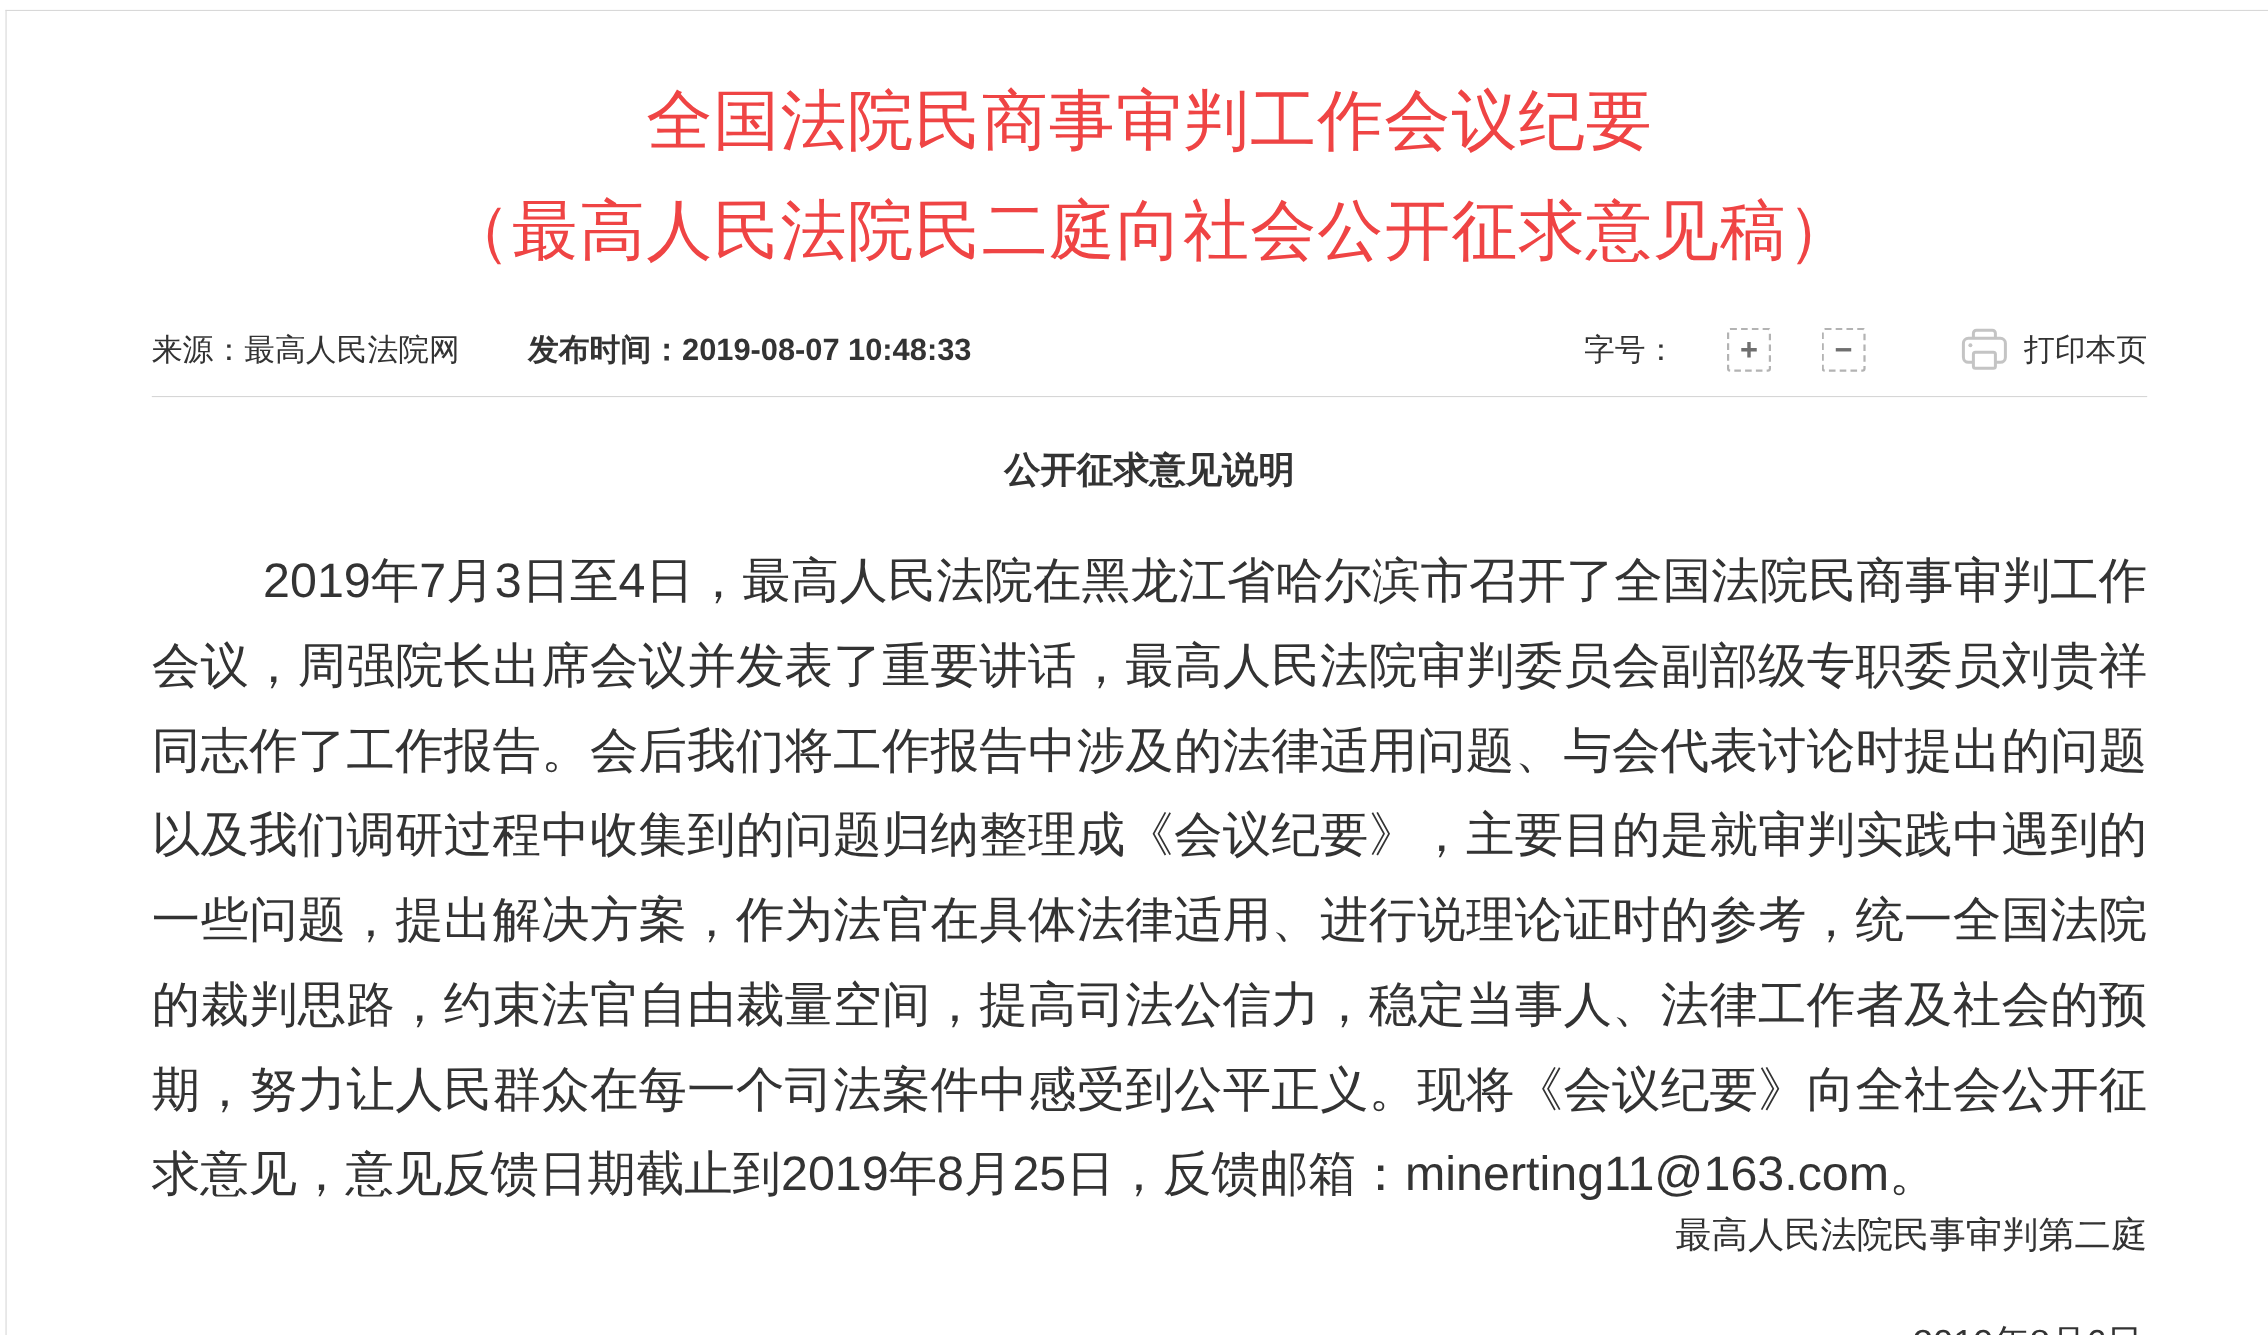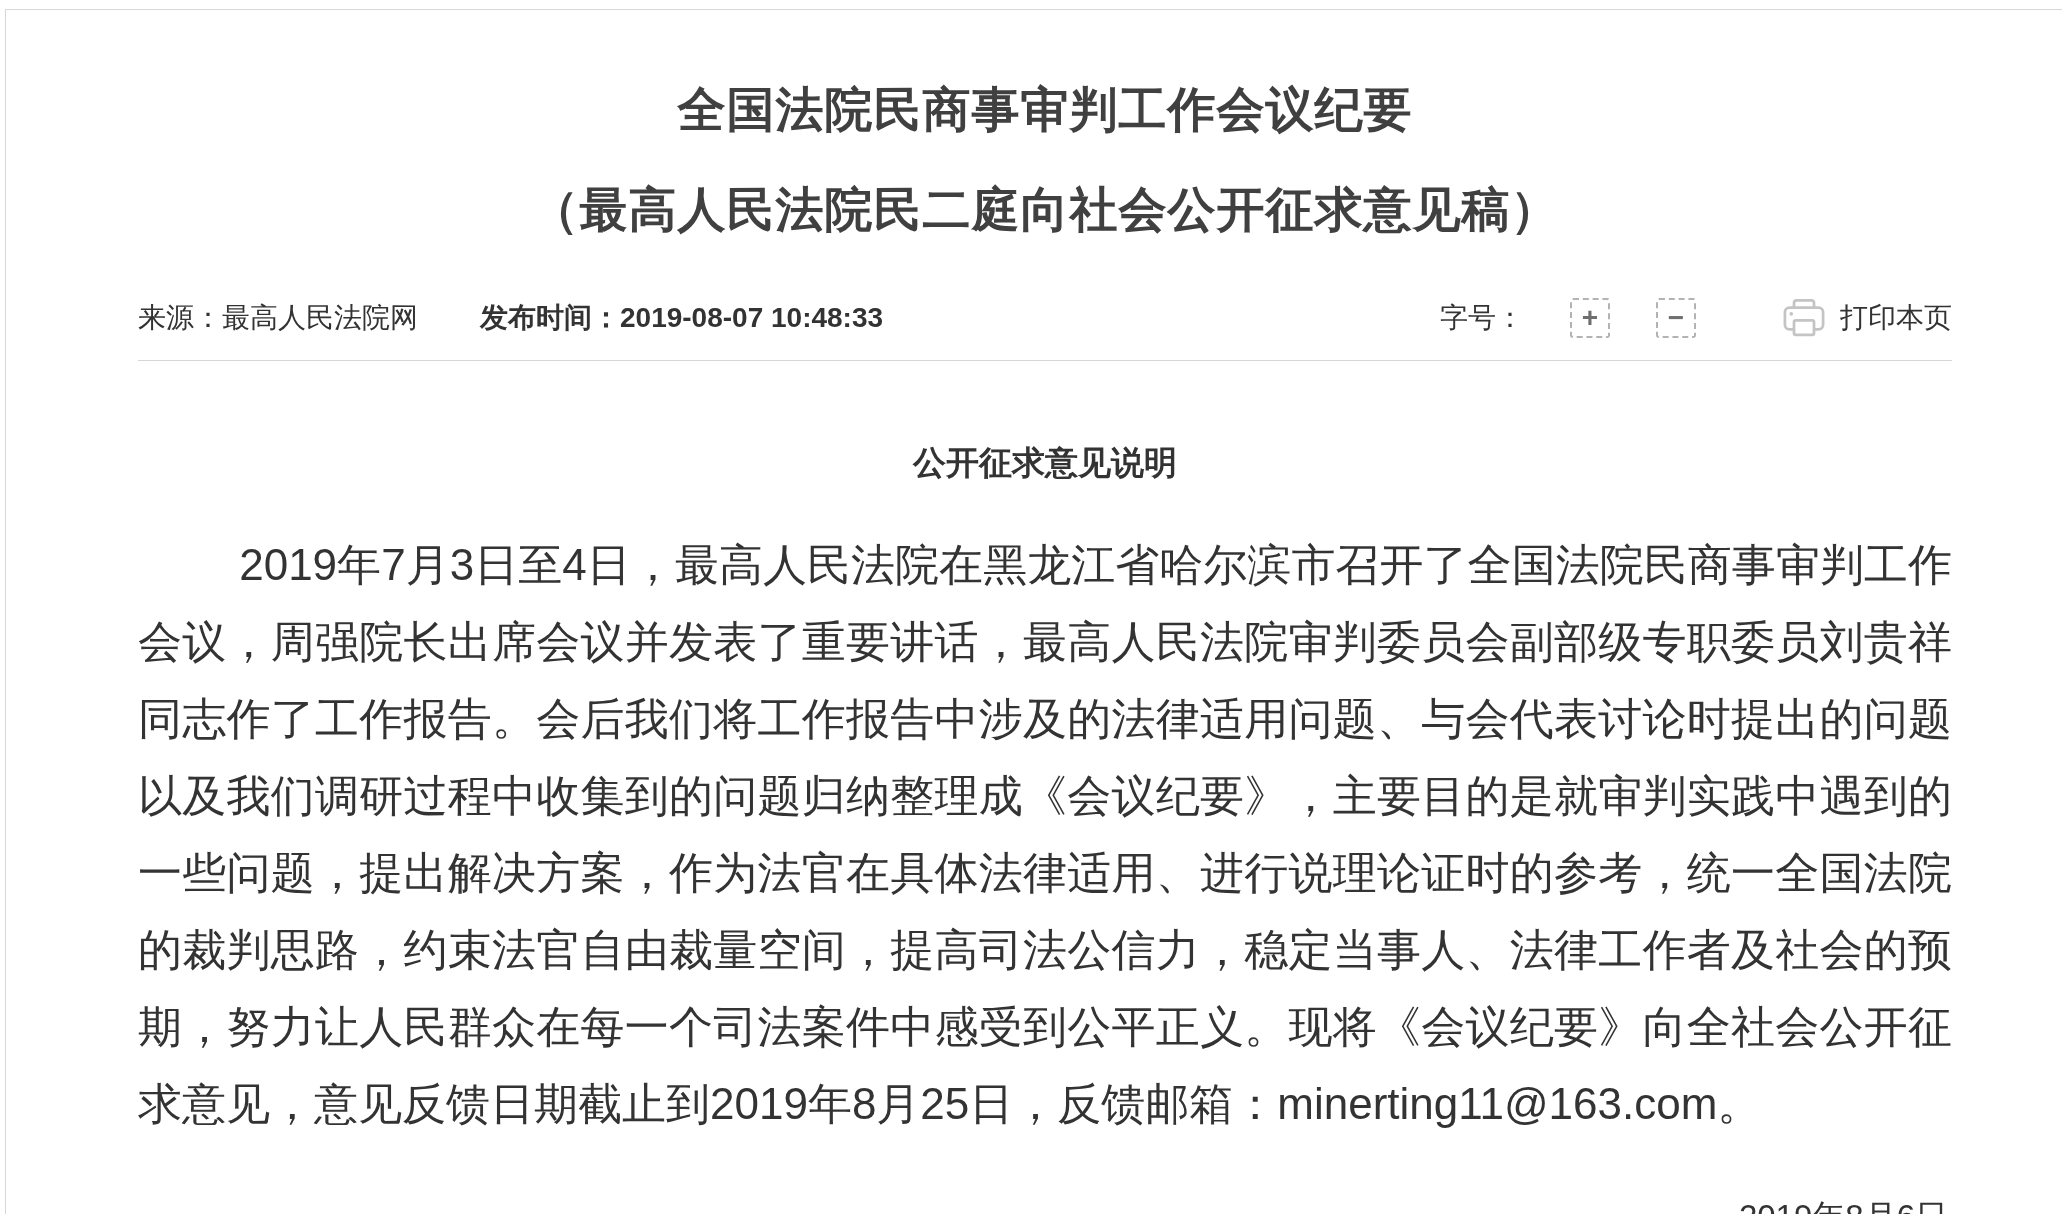--- a/index.html
+++ b/index.html
@@ -8,21 +8,21 @@
 
   .page-frame {
     position:absolute; left:5px; top:9px; right:-2px; bottom:-2px;
     border-top:1px solid #d8d8d8; border-left:1px solid #d8d8d8;
     background:#ffffff;
   }
   .content { padding-left:132px; padding-right:112px; }
 
   
   .title-block { text-align:center; padding-top:74px; }
-  .title-line { font-size:48px; font-weight:700; color:#404040; line-height:52px; letter-spacing:1px; }
+  .title-line { font-size:60px; font-weight:400; color:#ef4444; line-height:52px; letter-spacing:1px; }
   .title-line.sub { margin-top:48px; }
 
   
   .meta-row {
     margin-top:62px;
     display:flex; justify-content:space-between; align-items:center;
     padding-bottom:22px;
     border-bottom:1px solid #d6d6d6;
     font-size:28px; color:#333;gap:40px;
   }
@@ -44,21 +44,21 @@
     display:flex; align-items:center;
     margin-left:86px; cursor:pointer;
     background:none; border:none;
     font-size:28px; color:#333;
     font-family:Liberation Mono, monospace;
   }
   .print-btn .printer-svg { display:block; }
   .print-label { margin-left:14px; }
 
   
-  .section-heading { margin-top:80px; text-align:center; font-size:33px; font-weight:700; color:#333; }
+  .section-heading { margin-top:44px; text-align:center; font-size:33px; font-weight:700; color:#333; }
   .article-paragraph {
     margin-top:40px;
     font-size:44px; line-height:77px;
     text-align:justify; text-indent:2.3em;
     color:#333;
   }
   .sign-block { text-align:right; font-size:33px; color:#333; }
   .signature { margin-top:-6px; line-height:46px; }
   .sign-date { margin-top:52px; line-height:46px; padding-right:4px; }
 </style>
@@ -99,17 +99,18 @@
           <span class="print-label">打印本页</span>
         </button>
       </div>
     </div>
 
     <div class="section-heading">公开征求意见说明</div>
 
     <p class="article-paragraph">2019年7月3日至4日，最高人民法院在黑龙江省哈尔滨市召开了全国法院民商事审判工作会议，周强院长出席会议并发表了重要讲话，最高人民法院审判委员会副部级专职委员刘贵祥同志作了工作报告。会后我们将工作报告中涉及的法律适用问题、与会代表讨论时提出的问题以及我们调研过程中收集到的问题归纳整理成《会议纪要》，主要目的是就审判实践中遇到的一些问题，提出解决方案，作为法官在具体法律适用、进行说理论证时的参考，统一全国法院的裁判思路，约束法官自由裁量空间，提高司法公信力，稳定当事人、法律工作者及社会的预期，努力让人民群众在每一个司法案件中感受到公平正义。现将《会议纪要》向全社会公开征求意见，意见反馈日期截止到2019年8月25日，反馈邮箱：minerting11@163.com。</p>
 
     <div class="sign-block">
+      <div class="signature">最高人民法院民事审判第二庭</div>
       <div class="sign-date">2019年8月6日</div>
     </div>
 
   </div>
 </div>
 
 </body></html>

